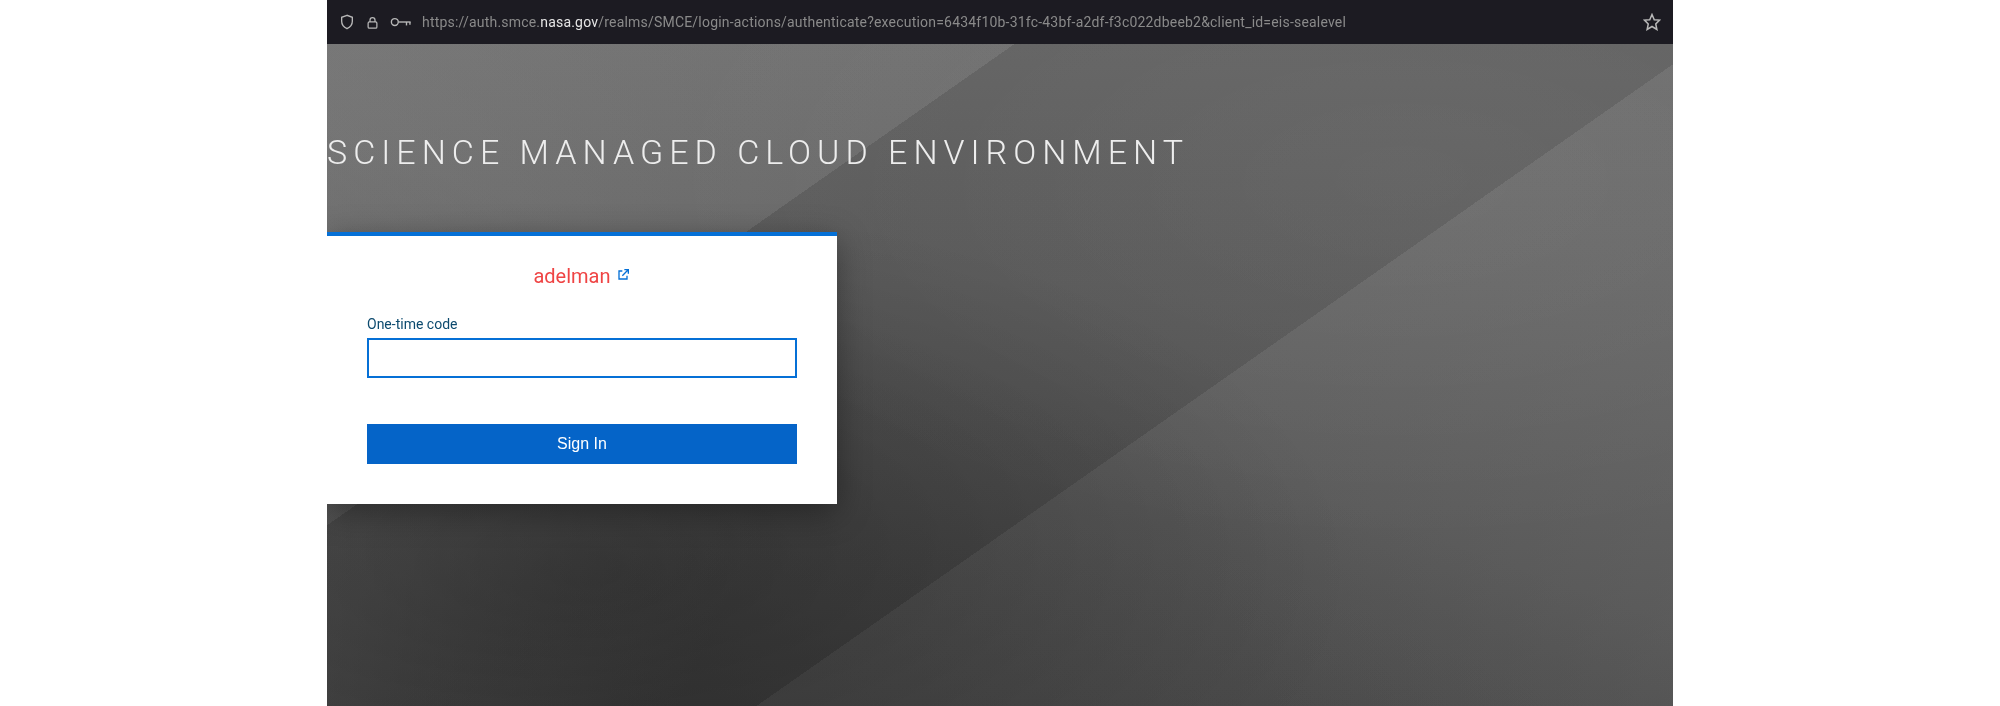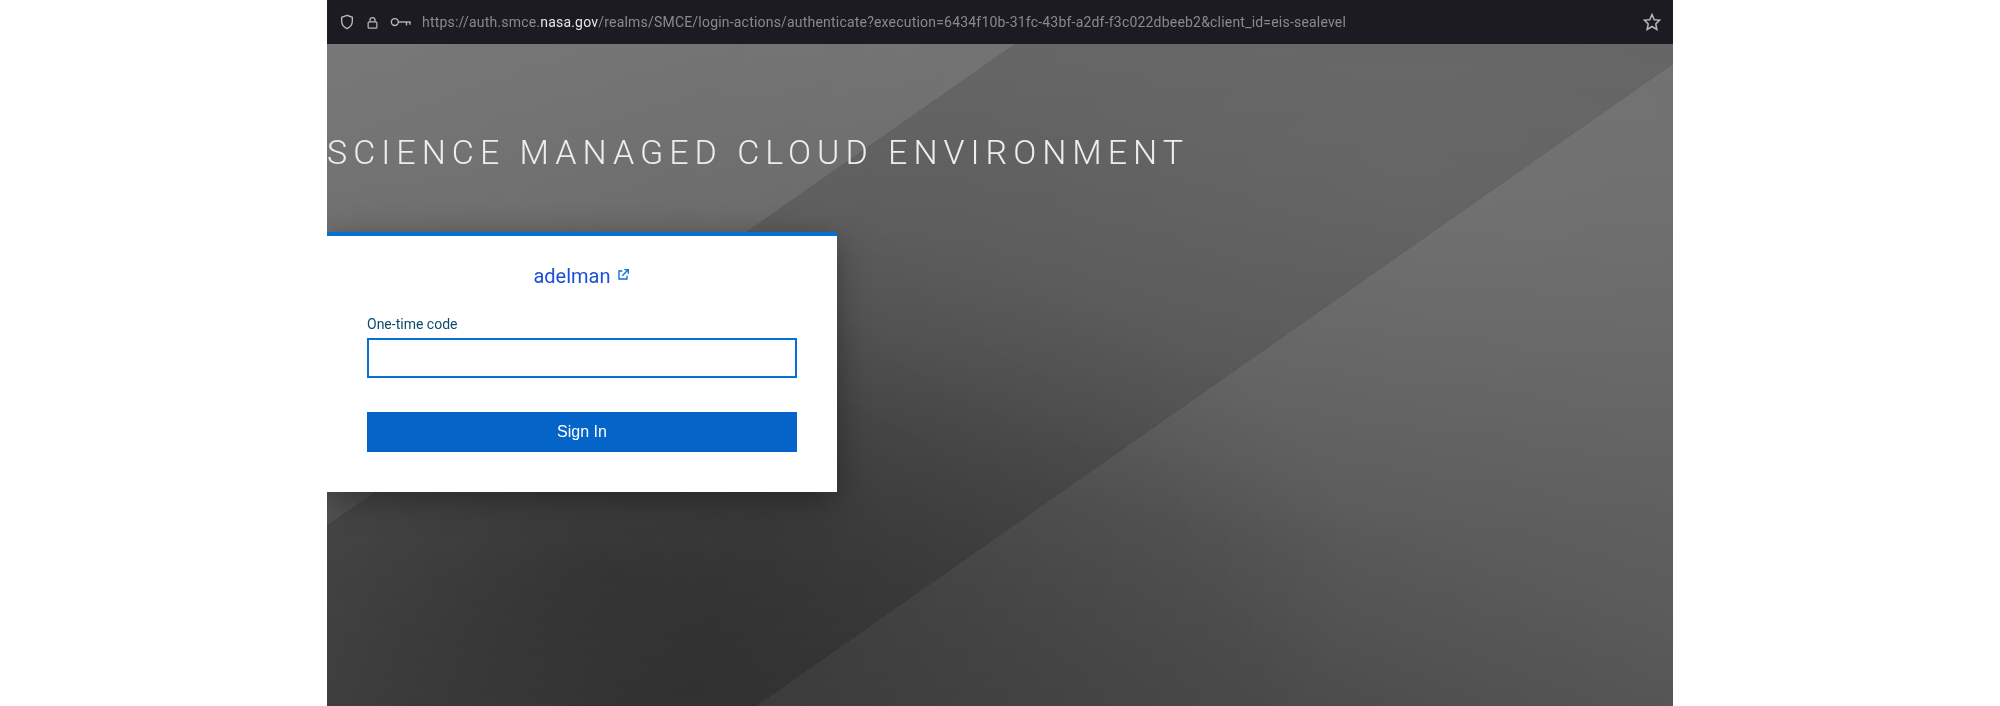--- a/index.html
+++ b/index.html
@@ -107,21 +107,21 @@
       border-top: 4px solid #0570d6;
       box-shadow: 0 8px 30px rgba(0,0,0,0.35);
       padding: 28px 40px 40px 40px;
     }
     .username-row {
       display: flex;
       align-items: center;
       justify-content: center;
       gap: 4px;
       font-size: 20px;
-      color: #1d4ed8;
+      color: #ef4444;
       margin-bottom: 28px;
     }
     .username-row .logout-icon {
       color: #0570d6;
     }
     .field-label {
       font-size: 14px;
       color: #0c4a6e;
       margin-bottom: 6px;
     }
@@ -136,21 +136,21 @@
       color: #333;
     }
     .signin-button {
       width: 100%;
       height: 40px;
       background: #0564c8;
       color: #fff;
       border: none;
       font-size: 16px;
       cursor: pointer;
-      margin-top: 34px;
+      margin-top: 46px;
     }
   </style>
 </head>
 <body>
 
 <div class="browser-viewport">
 
   <div class="url-bar">
     <span class="icon">
       <svg width="16" height="16" viewBox="0 0 24 24" fill="none" stroke="currentColor" stroke-width="2">

